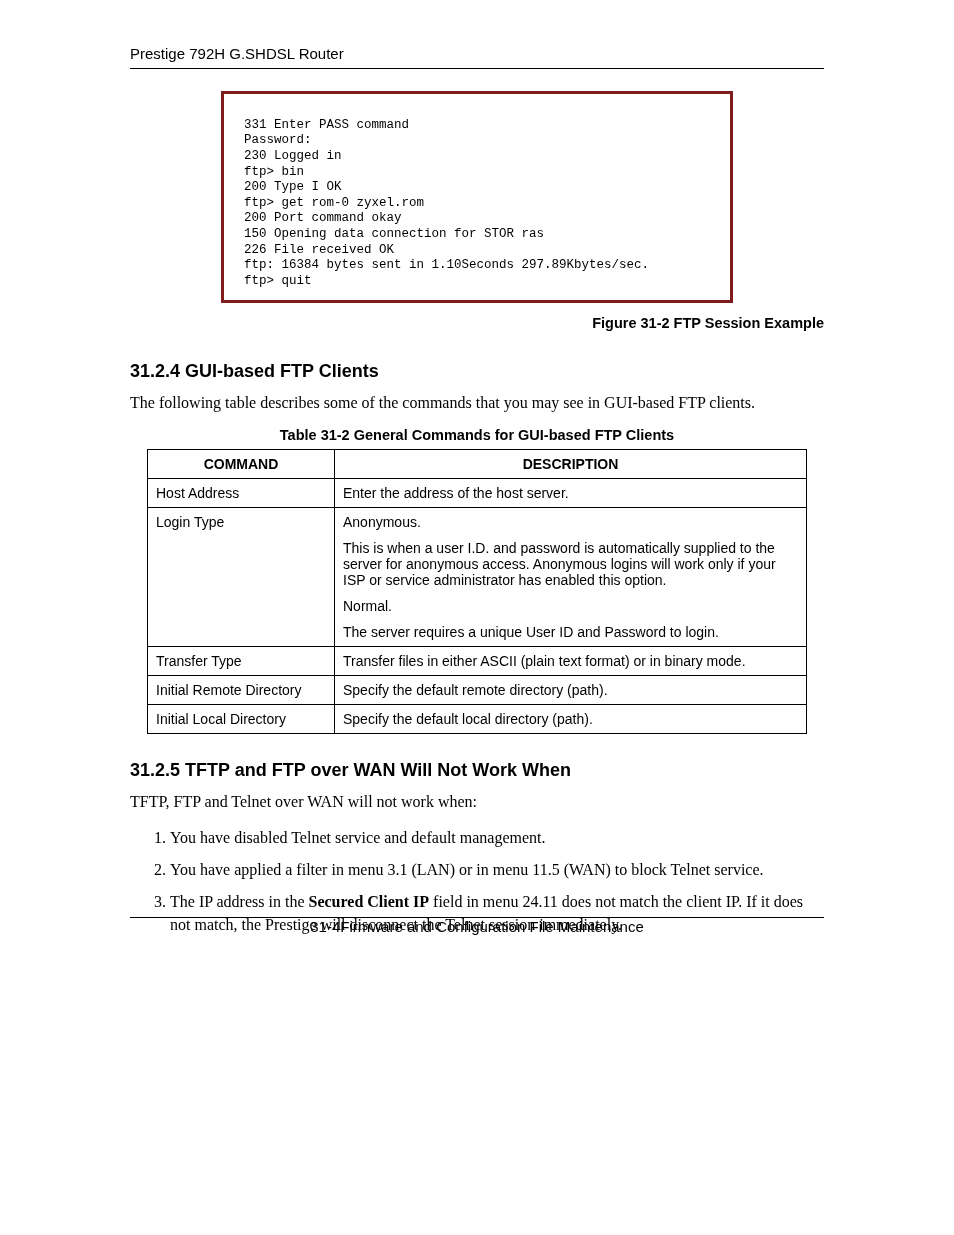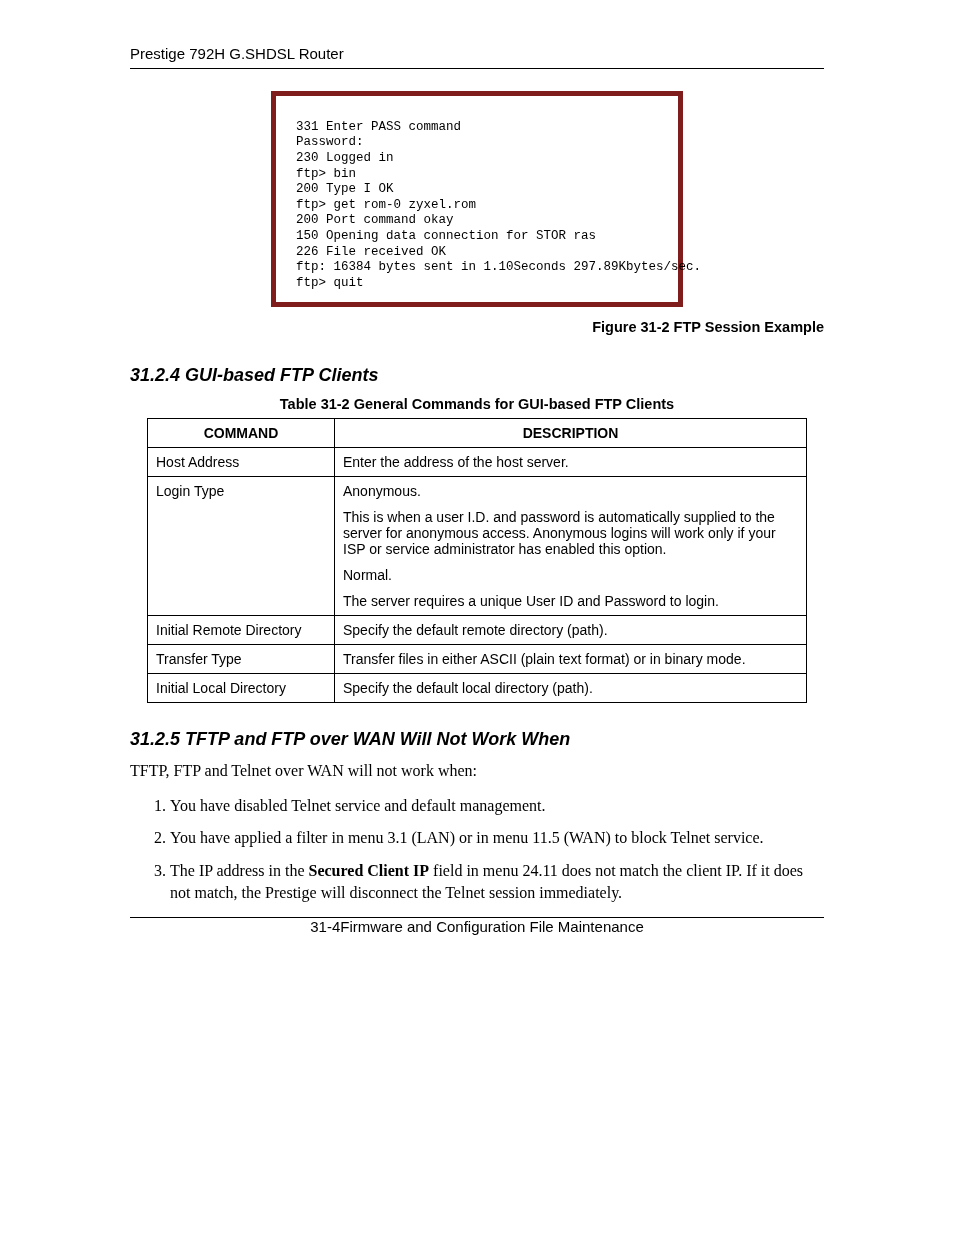--- a/index.html
+++ b/index.html
@@ -18,43 +18,42 @@
     border-radius: 18px;
   }
   .running-head {
     font-family: Arial, Helvetica, sans-serif;
     font-size: 15px;
     border-bottom: 1px solid #000;
     padding-bottom: 6px;
     margin-bottom: 22px;
   }
   .code-box {
-    border: 5px solid #7f1d1d;
-    width: 412px;
+    border: 3px solid #7f1d1d;
+    width: 512px;
     margin: 0 auto 12px auto;
     padding: 8px 20px 10px 20px;
     box-sizing: border-box;
     font-family: "Courier New", Courier, monospace;
     font-size: 12.5px;
     line-height: 1.25;
     white-space: pre;
   }
   .figure-caption {
     text-align: right;
     font-family: Arial, Helvetica, sans-serif;
     font-weight: bold;
     font-size: 14.5px;
     margin-bottom: 30px;
   }
   .h3 {
     font-family: Arial, Helvetica, sans-serif;
     font-weight: bold;
     font-size: 18px;
     margin: 0 0 10px 0;
-    font-style: italic;
   }
   .body-text {
     font-size: 16px;
     line-height: 1.35;
     margin: 0 0 14px 0;
   }
   .table-caption {
     text-align: center;
     font-family: Arial, Helvetica, sans-serif;
     font-weight: bold;
@@ -116,20 +115,21 @@
 <span>200 Port command okay</span>
 <span>150 Opening data connection for STOR ras</span>
 <span>226 File received OK</span>
 <span>ftp: 16384 bytes sent in 1.10Seconds 297.89Kbytes/sec.</span>
 <span>ftp&gt; quit</span></div>
 
   <div class="figure-caption">Figure 31-2 FTP Session Example</div>
 
   <div class="h3">31.2.4 GUI-based FTP Clients</div>
 
+  <p class="body-text">The following table describes some of the commands that you may see in GUI-based FTP clients.</p>
 
   <div class="table-caption">Table 31-2 General Commands for GUI-based FTP Clients</div>
 
   <table class="data">
     <thead>
       <tr>
         <th style="width:170px">COMMAND</th>
         <th>DESCRIPTION</th>
       </tr>
     </thead>
@@ -143,29 +143,29 @@
       <tr>
         <td>Login Type</td>
         <td>
           <p class="desc-para">Anonymous.</p>
           <p class="desc-para">This is when a user I.D. and password is automatically supplied to the server for anonymous access.  Anonymous logins will work only if your ISP or service administrator has enabled this option.</p>
           <p class="desc-para">Normal.</p>
           <p class="desc-para">The server requires a unique User ID and Password to login.</p>
         </td>
       </tr>
       <tr>
+        <td>Transfer Type</td>
+        <td>
+          <p class="desc-para">Transfer files in either ASCII (plain text format) or in binary mode.</p>
+        </td>
+      </tr>
+      <tr>
         <td>Initial Remote Directory</td>
         <td>
           <p class="desc-para">Specify the default remote directory (path).</p>
-        </td>
-      </tr>
-      <tr>
-        <td>Transfer Type</td>
-        <td>
-          <p class="desc-para">Transfer files in either ASCII (plain text format) or in binary mode.</p>
         </td>
       </tr>
       <tr>
         <td>Initial Local Directory</td>
         <td>
           <p class="desc-para">Specify the default local directory (path).</p>
         </td>
       </tr>
     </tbody>
   </table>

